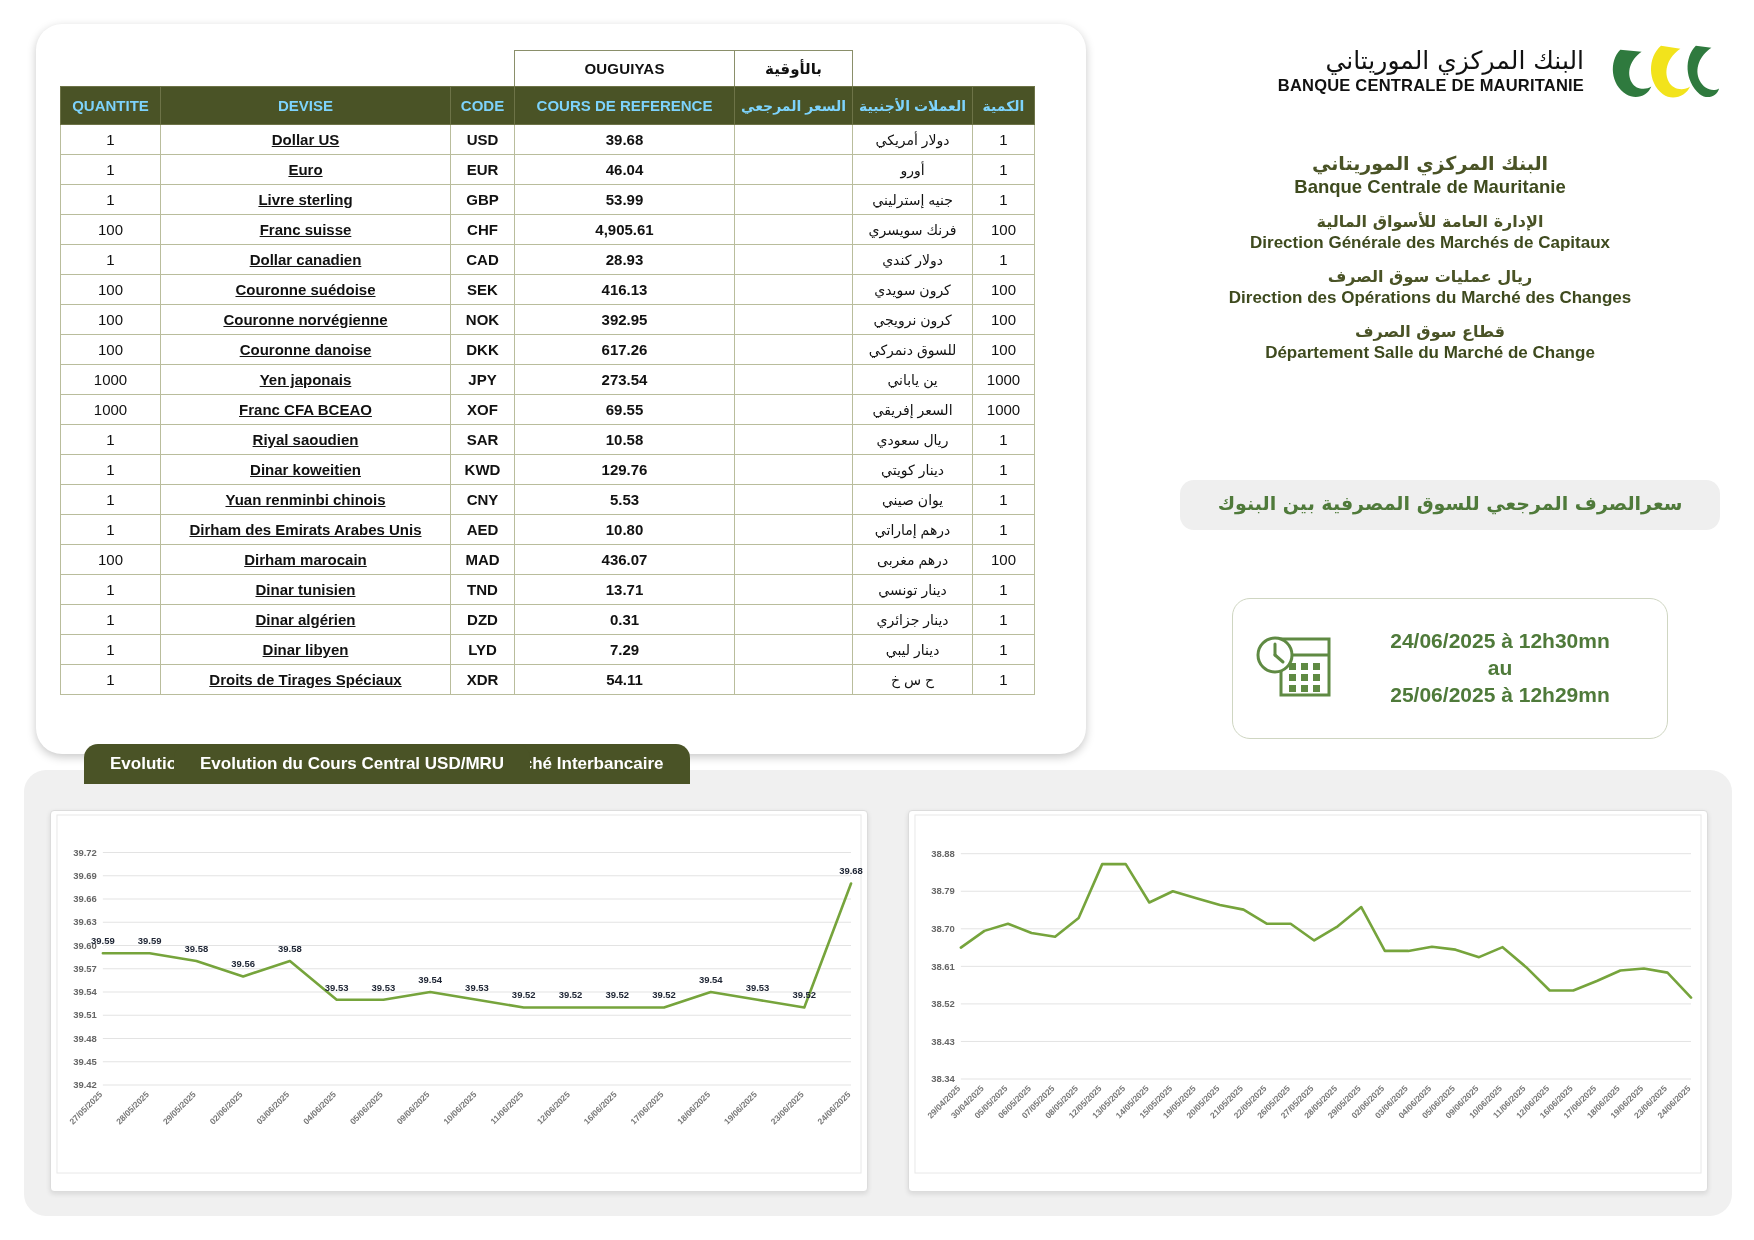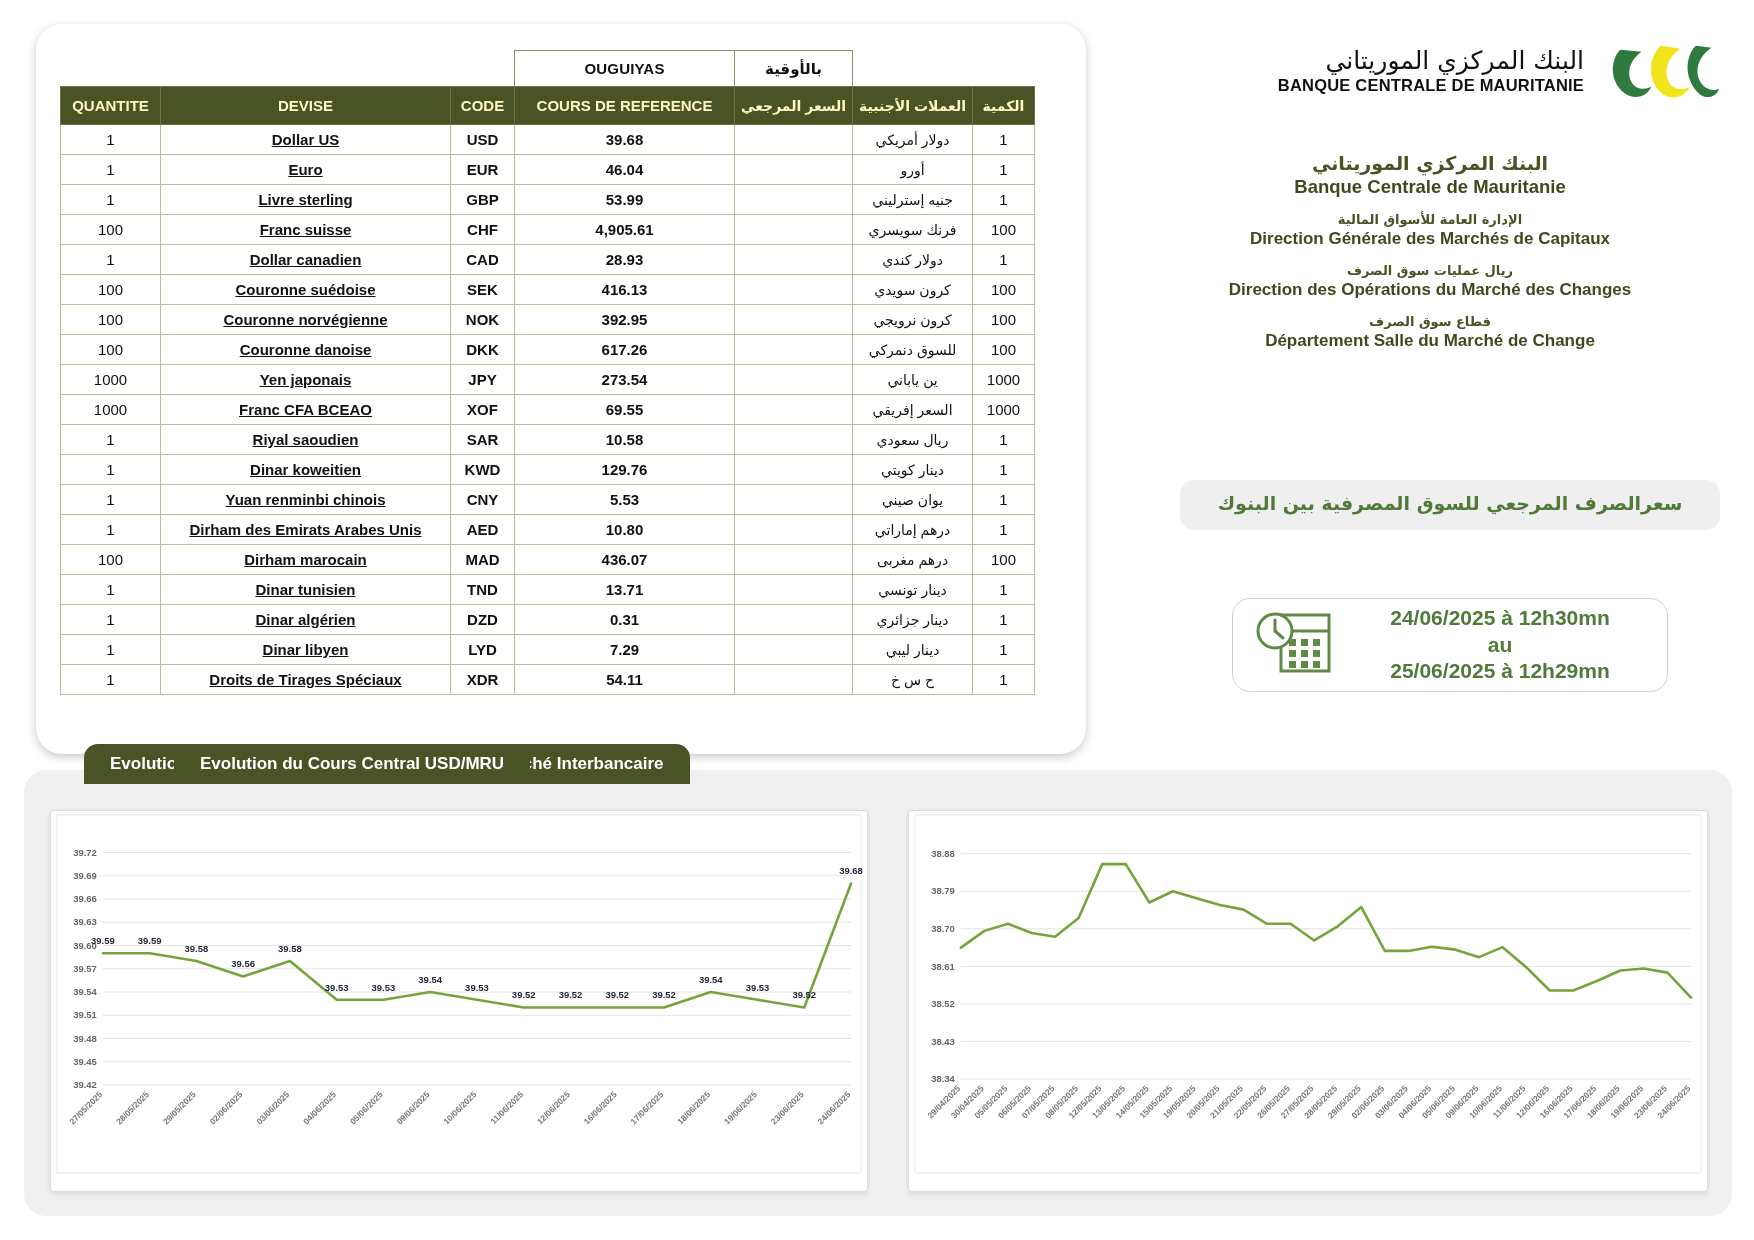--- a/index.html
+++ b/index.html
@@ -35,21 +35,21 @@
     color: #111;
     text-align: center;
     height: 36px;
     font-size: 15px;
     letter-spacing: .2px;
   }
   .cap-ar { font-size: 15px; font-weight: bold; direction: rtl; }
 
   thead.main th {
     background: #4a5326;
-    color: #fef9c3;
+    color: #7dd3fc;
     font-weight: bold;
     font-size: 15px;
     height: 38px;
     border: 1px solid #6d7347;
     text-align: center;
     white-space: nowrap;
     padding: 0 6px;
     margin-top: 43px;
   }
   thead.main th.ar { direction: rtl; font-size: 14px; }
@@ -77,34 +77,34 @@
   
   .brand { position: absolute; left: 1180px; top: 40px; width: 540px; display:flex; align-items:center; justify-content:flex-end; gap: 18px;}
   .brand-text { text-align: right; }
   .brand-ar { font-size: 25px; color: #111; direction: rtl; line-height: 1.1; font-family:"DejaVu Sans", sans-serif;}
   .brand-fr { font-size: 16.5px; font-weight: bold; color: #111; letter-spacing: .2px; margin-top: 2px;}
   .logo { width: 118px; height: 62px; flex: 0 0 auto; }
 
   .titles { position: absolute; left: 1130px; top: 152px; width: 600px; text-align: center; }
   .t-ar { color: #4a5326; font-size: 19px; font-weight: bold; direction: rtl; margin-bottom: 2px; font-family:"DejaVu Sans", sans-serif; }
   .t-fr { color: #3e4a1e; font-size: 18.5px; font-weight: bold; margin-bottom: 14px; }
-  .t-ar.s2 { font-size: 13px; }
+  .t-ar.s2 { font-size: 16px; }
   .t-fr.s2 { font-size: 17px; }
 
   .banner {
     position: absolute; left: 1180px; top: 480px;
     width: 540px; padding: 12px 18px 16px;
     background: #efefef; border-radius: 14px; text-align: center;
   }
   .banner-ar { color: #4f7a3a; font-size: 19px; font-weight: bold; direction: rtl; font-family:"DejaVu Sans", sans-serif; }
   .banner-fr { color: #4f7a3a; font-size: 19px; font-weight: bold; line-height: 1.28; margin-top: 6px; }
 
   .datebox {
     position: absolute; left: 1232px; top: 598px;
-    width: 436px; height: 94px;
+    width: 436px; height: 141px;
     border: 1.6px solid #cfd6c2; border-radius: 18px;
     display: flex; align-items: center; gap: 16px; padding: 0 18px;
     background: #fff;
   }
   .date-lines { color: #4f7a3a; font-size: 21px; font-weight: bold; text-align: center; flex:1; line-height: 1.28;}
 
   
   .charts-panel {
     position: absolute; left: 24px; top: 770px;
     width: 1708px; height: 446px;

